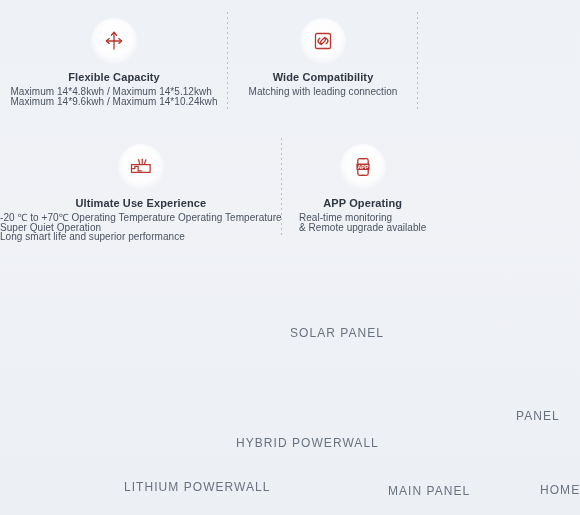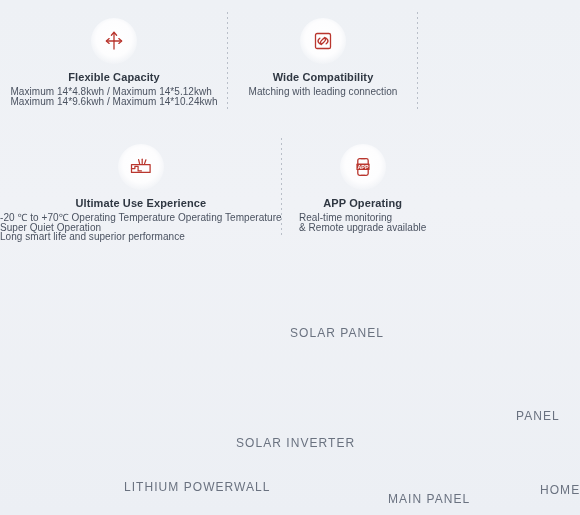--- a/index.html
+++ b/index.html
@@ -191,22 +191,22 @@
       </div>
     </div>
   </div>
 
   <div class="diagram">
 
     <div class="diag-label" style="left:290px; top:74px;">SOLAR PANEL</div>
 
     <div class="diag-label" style="left:88px; top:228px;padding-left:36px;">LITHIUM POWERWALL</div>
 
-    <div class="diag-label" style="left:236px; top:184px;">SOLAR INVERTER</div>
-
-    <div class="diag-label" style="left:388px; top:240px;text-align:center;">MAIN PANEL</div>
+    <div class="diag-label" style="left:236px; top:184px;">HYBRID POWERWALL</div>
+
+    <div class="diag-label" style="left:388px; top:232px;text-align:center;">MAIN PANEL</div>
 
     <div class="diag-label" style="left:516px; top:157px;">PANEL</div>
 
     <div class="diag-label" style="left:512px; top:231px;padding-left:28px;">HOME</div>
 
   </div>
 </div>
 
 </body></html>

